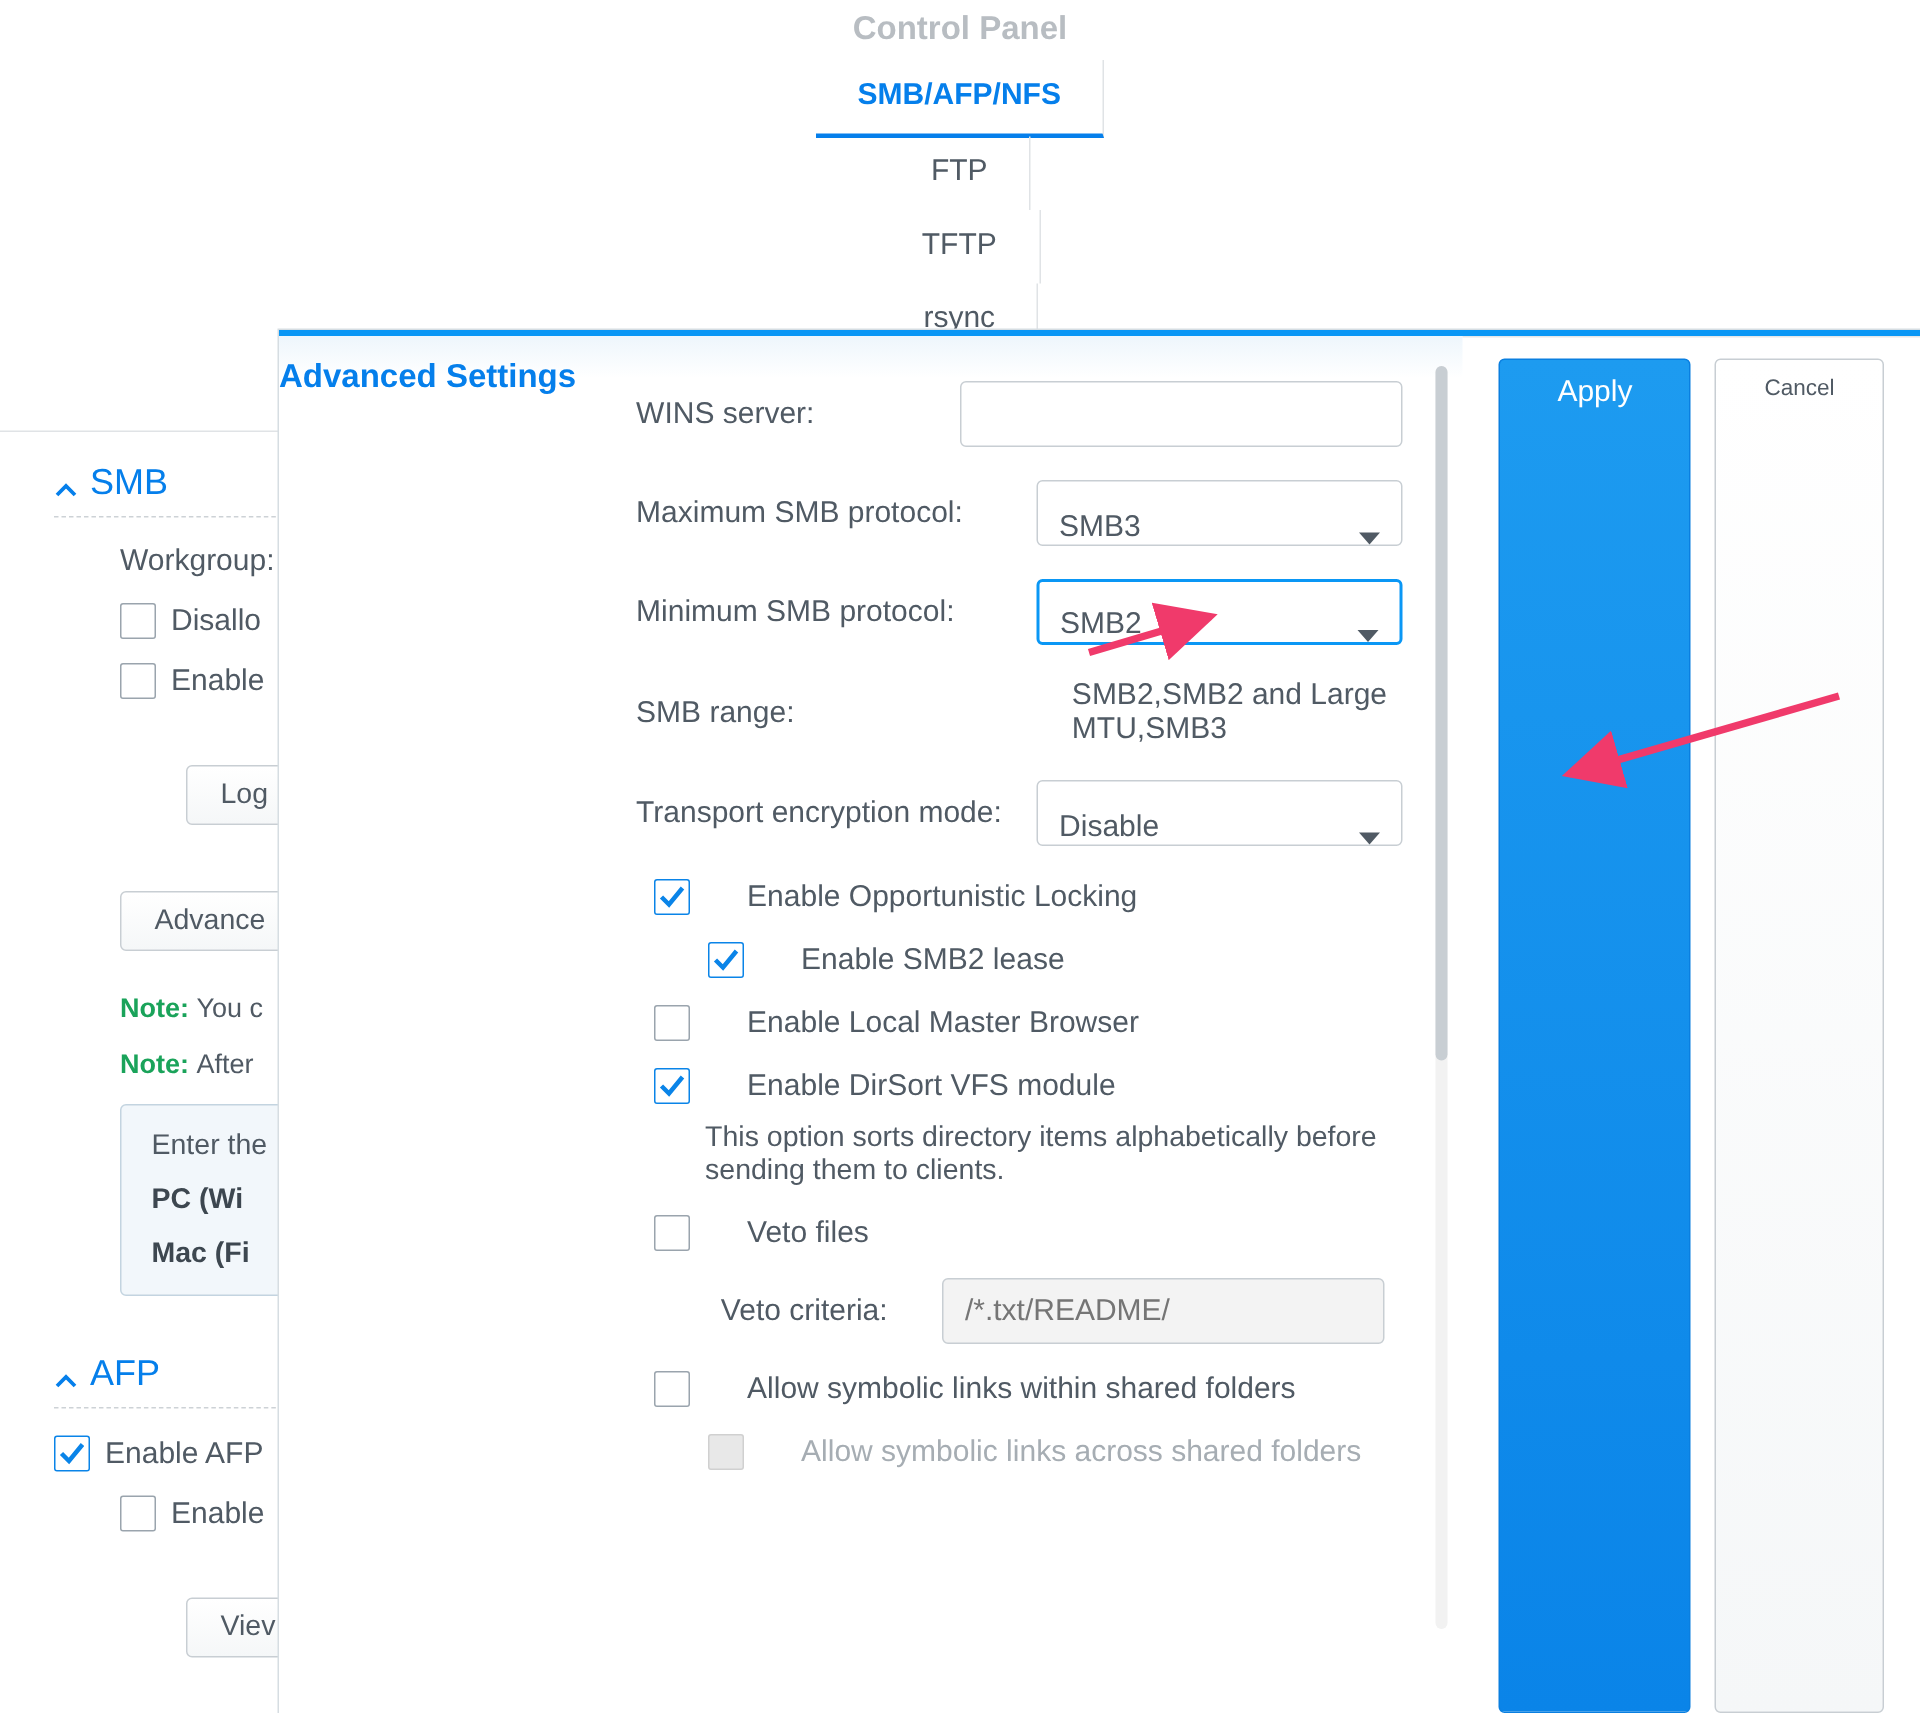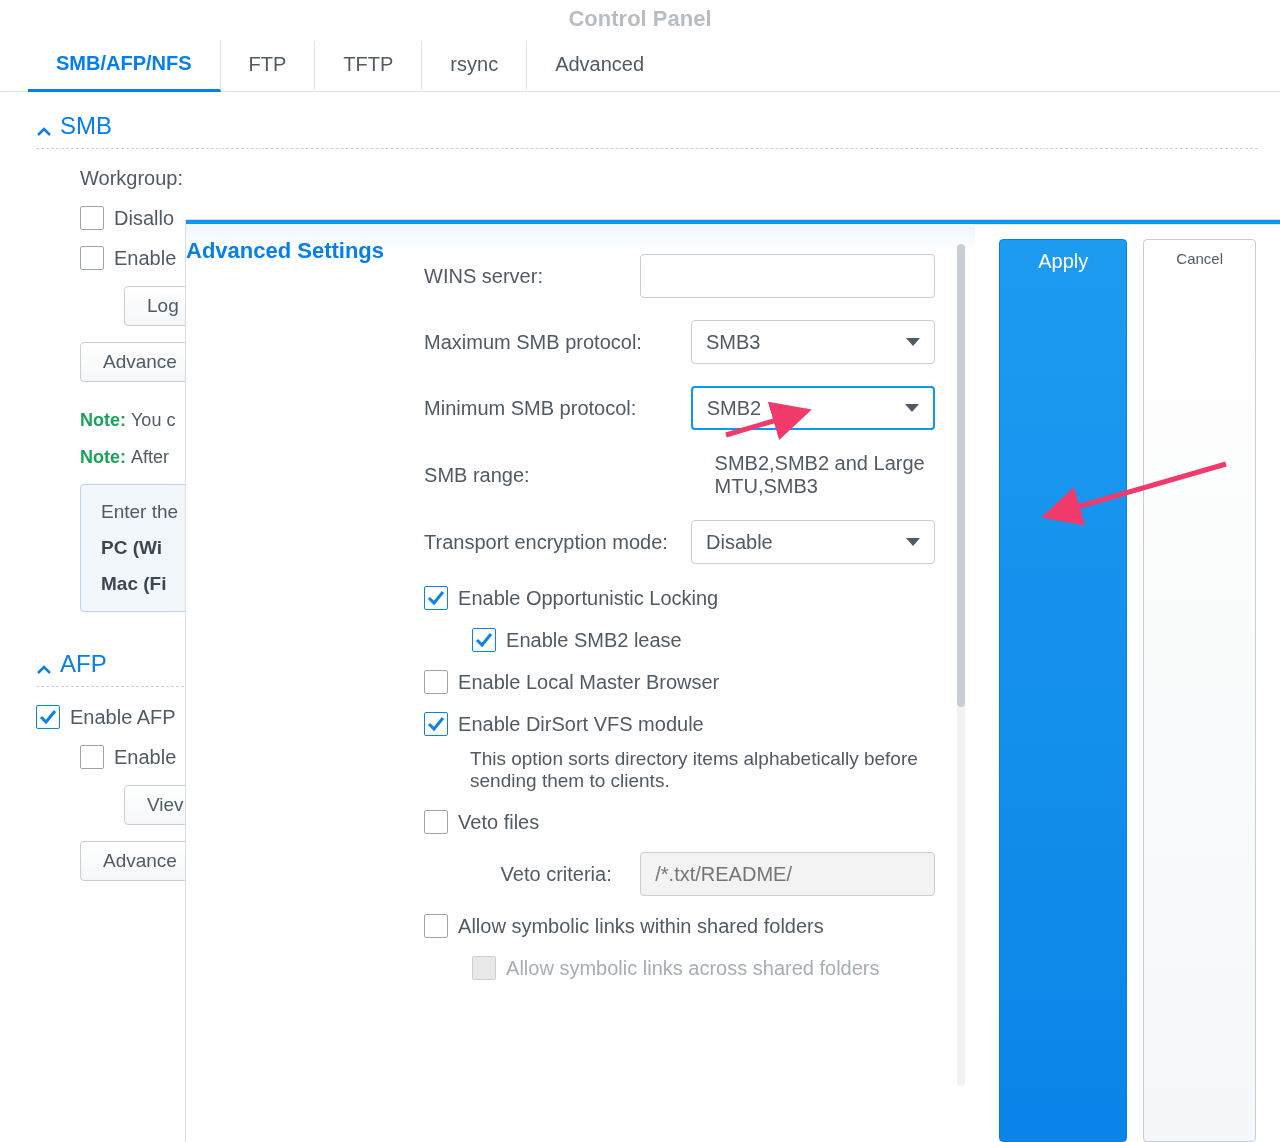--- a/index.html
+++ b/index.html
@@ -18,23 +18,23 @@
     text-align: center;
     font-size: 22px;
     font-weight: 700;
     color: #b8bdc2;
     padding: 6px 0 8px;
   }
   .tabbar {
     display: flex;
     align-items: center;
     border-bottom: 1px solid #e0e3e6;
-    padding-left: 28px;
     gap: 0;
     margin-bottom: 8px;
+    flex-direction: column;
   }
   .tab {
     padding: 12px 28px 14px;
     font-size: 20px;
     border-right: 1px solid #e0e3e6;
     color: #505a64;
     cursor: pointer;
   }
   .tab:last-child { border-right: none; }
   .tab.active {
@@ -87,20 +87,21 @@
     display:inline-flex;
     align-items:center;
     justify-content:center;
     background: linear-gradient(#fff,#f5f7f8);
     border: 1px solid #c8ced3;
     border-radius: 4px;
     padding: 8px 22px;
     font-size: 19px;
     color: #505a64;
     cursor: pointer;
+    margin-top: 28px;
   }
 
   .note { color: #1aa35a; font-weight: 600; }
   .note-text { color: #505a64; font-weight: 400; }
   .info-panel {
     border: 1px solid #c3d4e0;
     background: #f2f7fb;
     border-radius: 4px;
     padding: 16px 20px;
     font-size: 19px;
@@ -162,33 +163,33 @@
     border-radius: 4px;
     background: #fff;
     font-size: 20px;
     padding: 0 14px;
     color:#505a64;
   }
   .text-input { width: 356px; }
   .text-input.disabled { background:#f3f3f3; color:#9aa4ad; width: 356px; }
   .select {
     width: 367px;
-    display:flex; align-items:center; justify-content:space-between;
+    display:flex; align-items:flex-end; justify-content:space-between;
     cursor:pointer;
   }
   .select.highlight { border: 2px solid #0a97f5; }
   .select .tri {
     width: 0; height: 0;
     border-left: 7px solid transparent;
     border-right: 7px solid transparent;
     border-top: 8px solid #505a64;
   }
   .smbrange { font-size:20px; color:#505a64; }
 
-  .chk-row { display:flex; align-items:center; margin: 18px 0; }
+  .chk-row { display:flex; align-items:center; margin: 18px 12px; gap: 28px; }
   .chk-row .clabel { font-size: 20px; color:#505a64; }
   .chk-row.nested { margin-left: 48px; }
   .hint { margin-left: 46px; font-size: 19px; color:#505a64; margin-top:-6px; margin-bottom:18px; }
   .disabled-chk .checkbox { background:#e8e8e8; border-color:#d0d0d0; }
   .disabled-chk .clabel { color:#a6adb3; }
 
   .modal-footer {
     border-top: 1px solid #e3e7ea;
     padding: 14px 24px 0;
     display:flex;

